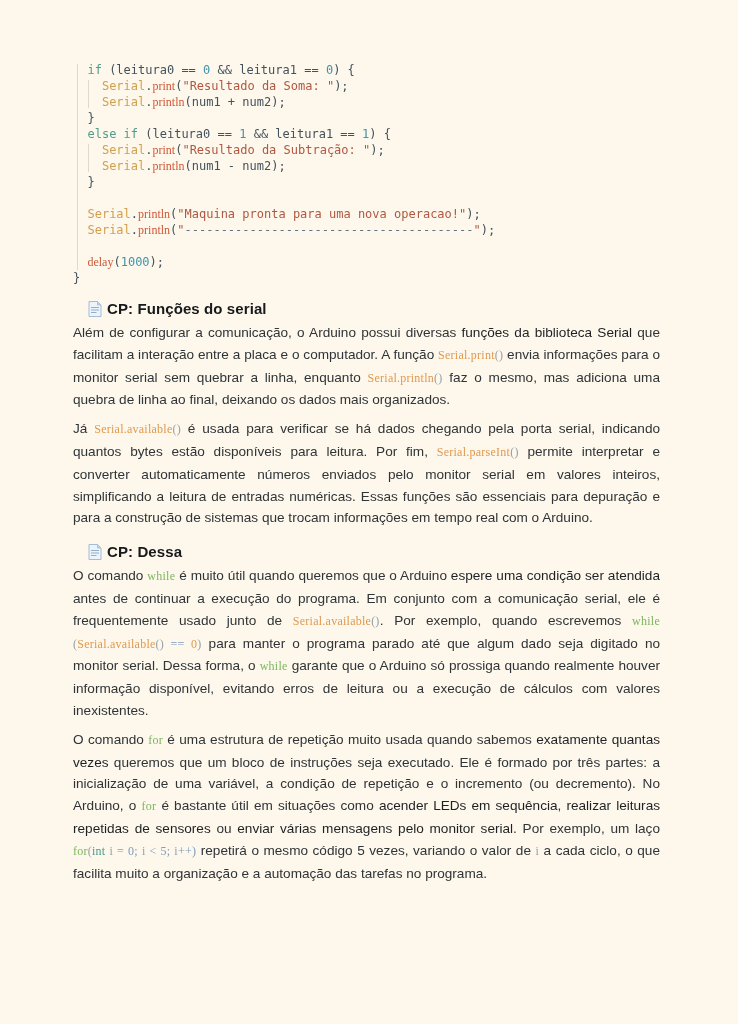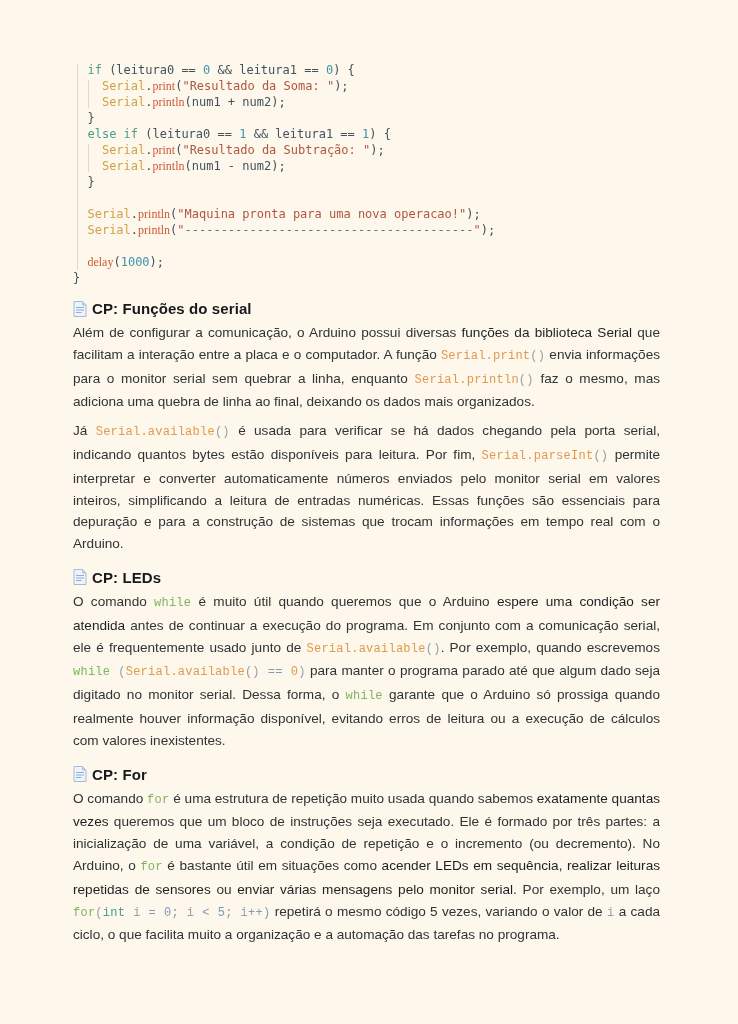--- a/index.html
+++ b/index.html
@@ -29,37 +29,37 @@
   .guide-if2   { left:15px; top:82px; height:28px; }
   .tk-k { color:var(--cb-kw); }
   .tk-c { color:var(--cb-class); }
   .tk-f { color:var(--cb-fn);font-family:Liberation Serif, serif; }
   .tk-s { color:var(--cb-str); }
   .tk-n { color:var(--cb-num); }
   .tk-d { color:var(--cb-dash); }
 
   
   .sec-title {
-    display:flex; align-items:center; gap:5px;
+    display:flex; align-items:flex-end; gap:5px;
     font-size:15px; font-weight:700;
     color:var(--heading-text, #17191C);
-    margin:14px 0 5px 0;
+    margin:14px 0 5px 15px;
     letter-spacing:.1px;
   }
   .doc-icon { display:inline-flex; flex:0 0 auto; }
   .para {
     font-size:13.6px; line-height:21.8px;
     color:var(--body-text, #2F3437);
     text-align:justify;
     white-space:pre-wrap;
     margin:0 0 7px 0;
   }
   .r-b { font-weight:400; color:var(--bold-text, #1D2124); }
   .r-o, .r-k, .r-t, .r-n, .r-g {
-    font-family:Liberation Mono, monospace;
+    font-family:Liberation Serif, serif;
     font-size:12px; letter-spacing:.25px;
   }
   .r-o { color:var(--inl-orange); }
   .r-k { color:var(--inl-green); }
   .r-t { color:var(--inl-teal); }
   .r-n { color:var(--inl-blue); }
   .r-g { color:var(--inl-gray); }
 </style>
 </head>
 <body>
@@ -93,39 +93,27 @@
     <h3 class="sec-title">
       <span class="doc-icon">
         <svg width="14" height="16" viewBox="0 0 14 16">
           <path d="M1 .5 H9.5 L13 4 V15.5 H1 Z" fill="#EDF3FA" stroke="#A4BCD6" stroke-width="1"></path>
           <path d="M9.5 .5 L13 4 H9.5 Z" fill="#C3D6E8" stroke="#A4BCD6" stroke-width="0.8"></path>
           <rect x="3" y="6" width="8" height="1" fill="#8FB0CE"></rect>
           <rect x="3" y="8.5" width="8" height="1" fill="#8FB0CE"></rect>
           <rect x="3" y="11" width="5.5" height="1" fill="#8FB0CE"></rect>
         </svg>
       </span>
-      <span class="sec-title-text">CP: LEDs</span>
+      <span class="sec-title-text">CP: Dessa</span>
     </h3>
     <div class="sec-body">
             <p class="para"><span>O comando </span><span class="r-k">while</span><span> é muito útil quando queremos que o Arduino </span><span class="r-b">espere uma condição ser atendida</span><span> antes de continuar a execução do programa. Em conjunto com a comunicação serial, ele é frequentemente usado junto de </span><span class="r-o">Serial.available</span><span class="r-g">()</span><span>. Por exemplo, quando escrevemos </span><span class="r-k">while</span><span class="r-g"> (</span><span class="r-o">Serial.available</span><span class="r-g">()</span><span class="r-n"> == </span><span class="r-o">0</span><span class="r-g">)</span><span> para manter o programa parado até que algum dado seja digitado no monitor serial. Dessa forma, o </span><span class="r-k">while</span><span> garante que o Arduino só prossiga quando realmente houver informação disponível, evitando erros de leitura ou a execução de cálculos com valores inexistentes.</span></p>
           </div>
   </section>
 
   <section class="sec">
-    <h3 class="sec-title">
-      <span class="doc-icon">
-        <svg width="14" height="16" viewBox="0 0 14 16">
-          <path d="M1 .5 H9.5 L13 4 V15.5 H1 Z" fill="#EDF3FA" stroke="#A4BCD6" stroke-width="1"></path>
-          <path d="M9.5 .5 L13 4 H9.5 Z" fill="#C3D6E8" stroke="#A4BCD6" stroke-width="0.8"></path>
-          <rect x="3" y="6" width="8" height="1" fill="#8FB0CE"></rect>
-          <rect x="3" y="8.5" width="8" height="1" fill="#8FB0CE"></rect>
-          <rect x="3" y="11" width="5.5" height="1" fill="#8FB0CE"></rect>
-        </svg>
-      </span>
-      <span class="sec-title-text">CP: For</span>
-    </h3>
     <div class="sec-body">
             <p class="para"><span>O comando </span><span class="r-k">for</span><span> é uma estrutura de repetição muito usada quando sabemos </span><span class="r-b">exatamente quantas vezes</span><span> queremos que um bloco de instruções seja executado. Ele é formado por três partes: a inicialização de uma variável, a condição de repetição e o incremento (ou decremento). No Arduino, o </span><span class="r-k">for</span><span> é bastante útil em situações como </span><span class="r-b">acender LEDs em sequência</span><span>, </span><span class="r-b">realizar leituras repetidas de sensores</span><span> ou </span><span class="r-b">enviar várias mensagens pelo monitor serial</span><span>. Por exemplo, um laço </span><span class="r-k">for</span><span class="r-g">(</span><span class="r-t">int</span><span class="r-g"> i </span><span class="r-n">= </span><span class="r-n">0; </span><span class="r-g">i </span><span class="r-n">&lt; </span><span class="r-n">5; </span><span class="r-g">i</span><span class="r-n">++)</span><span> repetirá o mesmo código 5 vezes, variando o valor de </span><span class="r-g">i</span><span> a cada ciclo, o que facilita muito a organização e a automação das tarefas no programa.</span></p>
           </div>
   </section>
 </div>
   </div>
 </div>
 
 </body></html>

